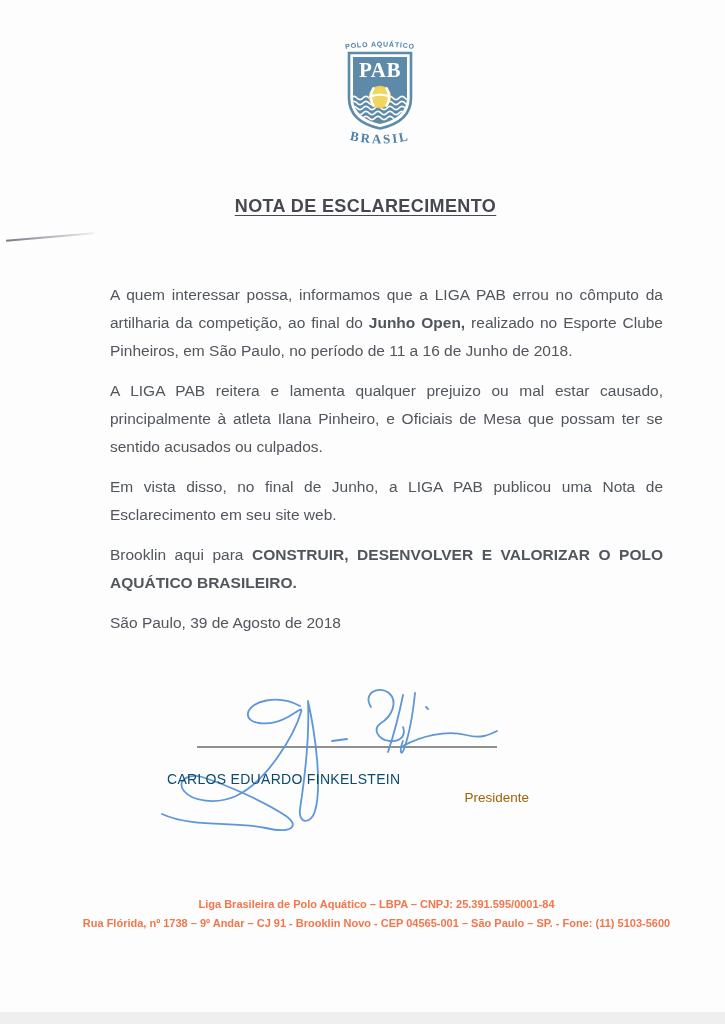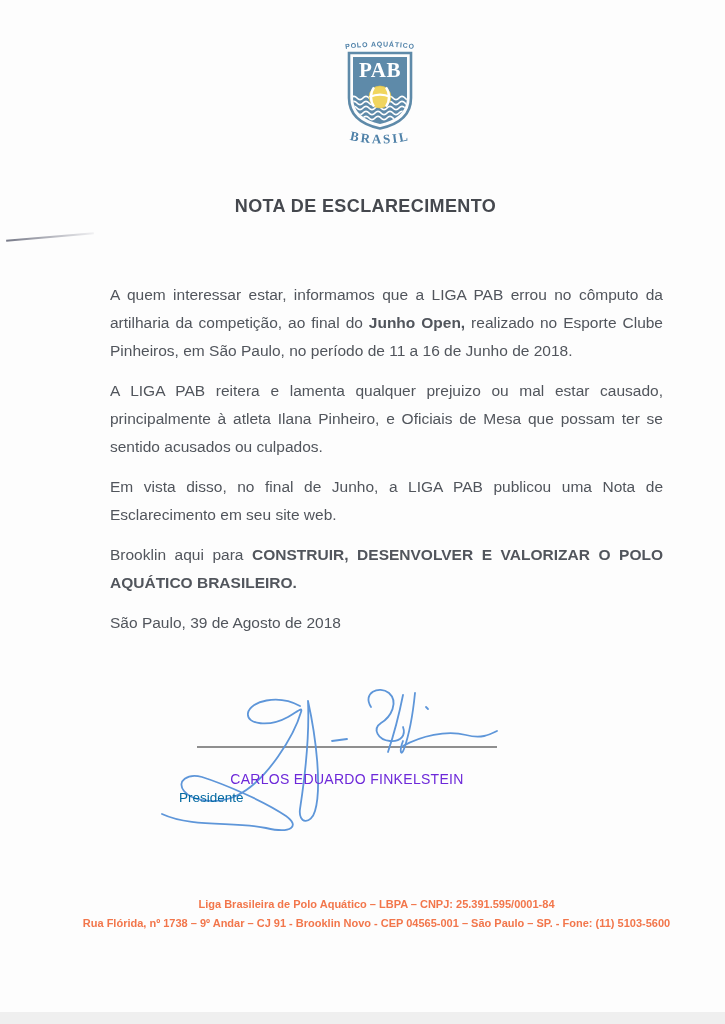--- a/index.html
+++ b/index.html
@@ -16,45 +16,45 @@
   .logo{position:absolute;top:38px;left:320px;width:120px;height:116px;}
 
   
   .doc-title{
     position:absolute;top:196px;left:0;width:725px;
     text-align:center;
     transform:translateX(3px);
     font-size:18px;font-weight:bold;letter-spacing:.4px;
     color:#45484e;
   }
-  .doc-title span{text-underline-offset:3px;text-align:center;}
+  .doc-title span{text-decoration:underline;text-underline-offset:3px;text-align:center;}
 
   
   .content{
     position:absolute;top:281px;left:110px;width:553px;
     color:#51555c;
     font-size:15.5px;line-height:28px;
     text-align:justify;
   }
   .content p{margin:0 0 12px 0;}
   .content p.last{text-align:left;}
   .content .b{font-weight:bold;}
   .date-line{margin-top:14px;text-align:left;}
 
   
   .sig-block{position:absolute;top:685px;left:140px;width:400px;height:170px;}
   .sig-svg{position:absolute;top:0;left:0;}
   .sig-name{
     position:absolute;top:86px;left:27px;width:360px;
-    text-align:center;color:#6d28d9;
+    color:#0c4a6e;
     font-size:14px;letter-spacing:.3px;
   }
   .sig-role{
-    position:absolute;top:105px;left:39px;width:360px;
-    text-align:left;color:#0369a1;font-size:13.5px;
+    position:absolute;top:105px;left:29px;width:360px;
+    text-align:right;color:#a16207;font-size:13.5px;
   }
 
   
   .footer{
     position:absolute;top:895px;left:0;width:725px;
     text-align:center;transform:translateX(14px);
     color:#f2764b;font-weight:bold;font-size:11px;line-height:19px;
   }
 
   
@@ -112,21 +112,21 @@
         <textPath href="#arcBottom" startOffset="50%" text-anchor="middle">BRASIL</textPath>
       </text>
     </svg>
   </div>
 
   <div class="doc-title">
     <span>NOTA DE ESCLARECIMENTO</span>
   </div>
 
   <div class="content">
-    <p><span>A quem interessar estar, informamos que a LIGA PAB errou no cômputo da artilharia da competição, ao final do </span><span class="b">Junho Open,</span><span> realizado no Esporte Clube Pinheiros, em São Paulo, no período de 11 a 16 de Junho de 2018.</span></p>
+    <p><span>A quem interessar possa, informamos que a LIGA PAB errou no cômputo da artilharia da competição, ao final do </span><span class="b">Junho Open,</span><span> realizado no Esporte Clube Pinheiros, em São Paulo, no período de 11 a 16 de Junho de 2018.</span></p>
 
     <p>A LIGA PAB reitera e lamenta qualquer prejuizo ou mal estar causado, principalmente à atleta Ilana Pinheiro, e Oficiais de Mesa que possam ter se sentido acusados ou culpados.</p>
 
     <p>Em vista disso, no final de Junho, a LIGA PAB publicou uma Nota de Esclarecimento em seu site web.</p>
 
 
     <p><span>Brooklin aqui para </span><span class="b">CONSTRUIR, DESENVOLVER E VALORIZAR O POLO AQUÁTICO BRASILEIRO.</span></p>
 
     <p class="last date-line">São Paulo, 39 de Agosto de 2018</p>
   </div>

